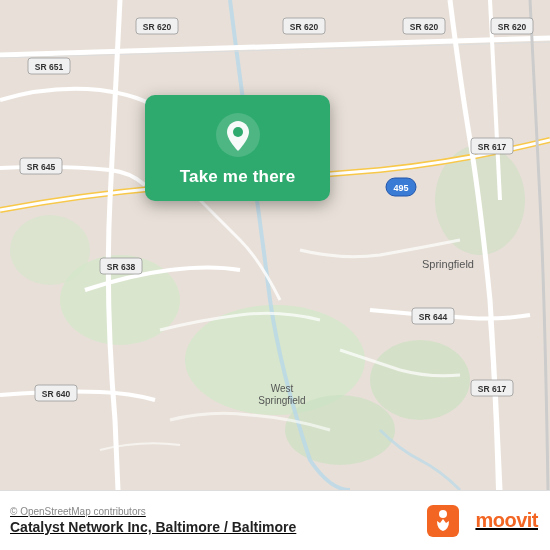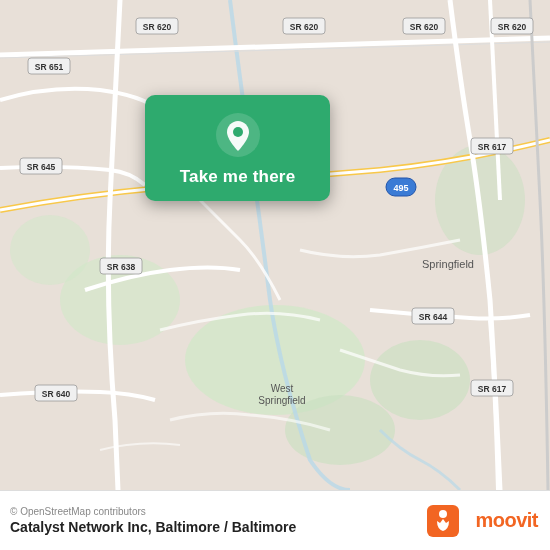--- a/index.html
+++ b/index.html
@@ -63,20 +63,21 @@
     
     #bottom-bar {
       width: 550px;
       height: 60px;
       background: white;
       display: flex;
       align-items: center;
       justify-content: space-between;
       padding: 0 12px 0 10px;
       border-top: 1px solid #ddd;
+      text-decoration: underline;
     }
 
     #bottom-left {
       display: flex;
       flex-direction: column;
       gap: 2px;
     }
 
     #copyright-text {
       font-size: 10px;

